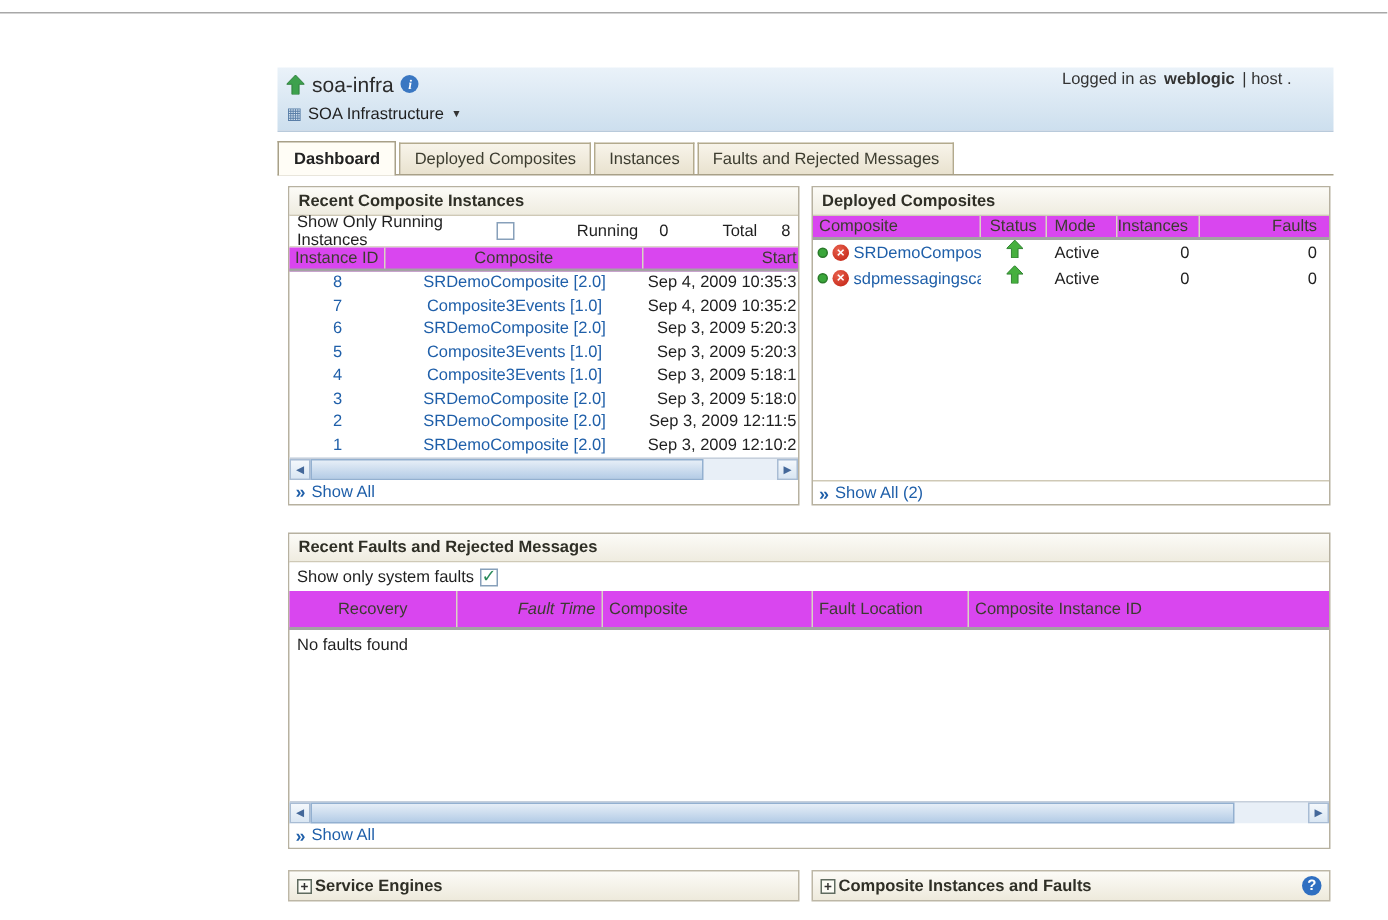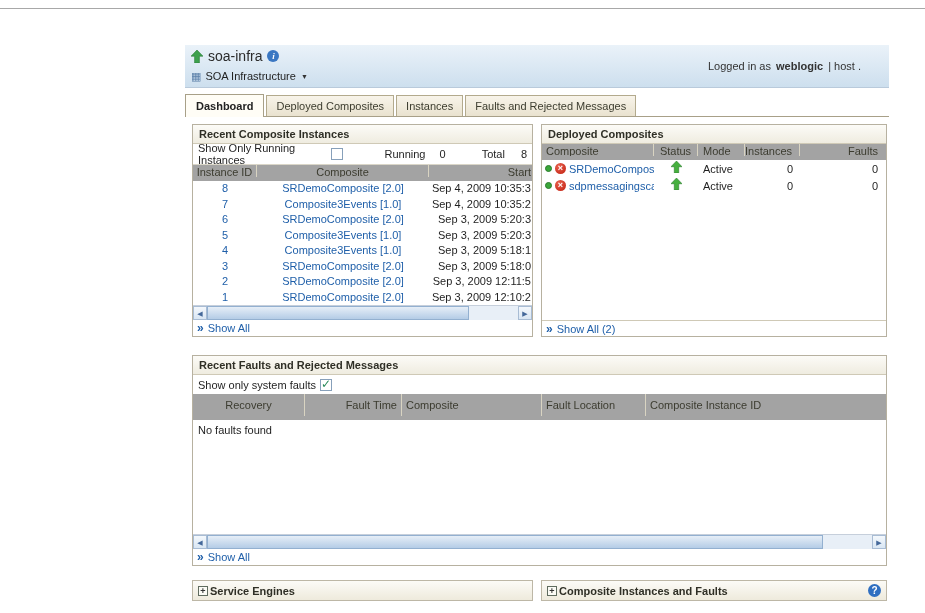--- a/index.html
+++ b/index.html
@@ -8,21 +8,21 @@
             font-family:"Liberation Sans","DejaVu Sans",sans-serif; font-size:11px; color:#1f1f1f; }
   .topline { position:absolute; top:8px; left:0; width:925px; border-top:1px solid #a8a8a8; }
 
   
   .hdr { position:absolute; left:185px; top:45px; width:704px; height:43px;
          background:linear-gradient(#eaf2f9,#cddfee); border-bottom:1px solid #b9cadb; }
   .hdr-r1l { position:absolute; left:6px; top:3px; display:flex; align-items:center; gap:5px; }
   .hdr-title { font-size:14px; color:#2b2b2b; }
   .icon-info { display:inline-block; width:12px; height:12px; border-radius:50%; background:#3a77c2;
                color:#fff; font:italic bold 9px/12px "Liberation Serif",serif; text-align:center; cursor:pointer; }
-  .hdr-r1r { position:absolute; right:28px; top:15px; color:#333; }
+  .hdr-r1r { position:absolute; right:28px; top:2px; color:#333; }
   .hdr-r1r b { margin:0 2px; }
   .hdr-r2l { position:absolute; left:6px; top:25px; display:flex; align-items:center; gap:4px; cursor:pointer; }
   .icon-grid { color:#5a7fa8; font-size:11px; line-height:12px; }
   .caret { font-size:7px; color:#333; margin-left:1px; }
   .hdr-r2r { position:absolute; right:12px; top:27px; font-size:10px; color:#333; display:flex; align-items:center; gap:5px; }
   .icon-refresh { color:#0b8f7f; font-size:13px; font-weight:bold; line-height:12px; cursor:pointer; }
 
   
   .tabs { position:absolute; left:185px; top:94px; width:704px; height:23px;
           display:flex; align-items:flex-end; border-bottom:1px solid #a8a088; }
@@ -30,21 +30,21 @@
          background:linear-gradient(#f8f4ea,#e9e2cf); border:1px solid #b3aa8d; border-bottom:none;
          color:#3d3d30; cursor:pointer; }
   .tab.active { height:23px; line-height:22px; margin-bottom:-1px; padding:0 10px; position:relative; z-index:1;
                 background:#fffdf6; border:1px solid #a8a088; border-bottom:none; font-weight:bold; color:#222; }
 
   
   .panel { position:absolute; background:#fff; border:1px solid #b7b1a0; display:flex; flex-direction:column;justify-content:center; }
   .panel-title { height:19px; line-height:18px; padding:0 6px; font-weight:bold; color:#2f2f26;
                  background:linear-gradient(#fcfbf7,#efece0); border-bottom:1px solid #cfc9b6; }
   .controls { height:21px; display:flex; align-items:center; padding:0 5px; border-bottom:1px solid #dad6c8; background:#fff; }
-  .thead { display:flex; background:#a3a3a3; border-bottom:4px solid #a3a3a3; }
+  .thead { display:flex; background:#d946ef; border-bottom:2px solid #a3a3a3; }
   .hcell { border-right:1px solid #d9d4c2; color:#3c3c30; overflow:hidden; }
   .hcell:last-child { border-right:none; }
   .link { color:#1f5fa9; cursor:pointer; text-decoration:none; }
   .cbx { display:inline-block; width:12px; height:12px; background:#fff; border:1px solid #87a0ba;
          position:relative; cursor:pointer; flex:none; }
   .cbx .ck { position:absolute; left:0; top:-2px; font-size:12px; line-height:12px; color:#2a8a5a; font-weight:bold; }
 
   
   .hscroll { height:15px; display:flex; align-items:stretch; background:#e8eff7; border-top:1px solid #c6cfdb; }
   .sarrow { width:14px; flex:none; text-align:center; font-size:7px; line-height:13px; color:#44689a;
@@ -85,21 +85,21 @@
   .dc-name { overflow:hidden; white-space:nowrap; }
   .spacer { flex:1; }
 
   
   .p-flt { left:192px; top:355px; width:695px; height:211px; }
   .p-flt .controls { height:19px; border-bottom:none; gap:4px; }
   .p-flt .thead { height:26px; }
   .p-flt .hcell { display:flex; align-items:center; padding:0 4px; line-height:12px; }
   .f-err  { width:138px; flex:none; }
   .f-rec  { width:112px; flex:none; justify-content:center; }
-  .f-time { width:97px;  flex:none; justify-content:flex-end; text-align:right; }
+  .f-time { width:97px;  flex:none; justify-content:flex-end; text-align:right;font-style:italic; }
   .f-comp { width:140px; flex:none; }
   .f-loc  { width:104px; flex:none; }
   .f-inst { flex:1; }
   .f-body { flex:1; padding:4px 5px; }
 
   
   .section-bar { position:absolute; height:21px; border:1px solid #bdb7a6;
                  background:linear-gradient(#fcfbf7,#eeeadc); display:flex; align-items:center;
                  padding:0 5px; gap:2px; font-weight:bold; color:#2f2f26; }
   .s-left { left:192px; top:580px; width:341px; }

